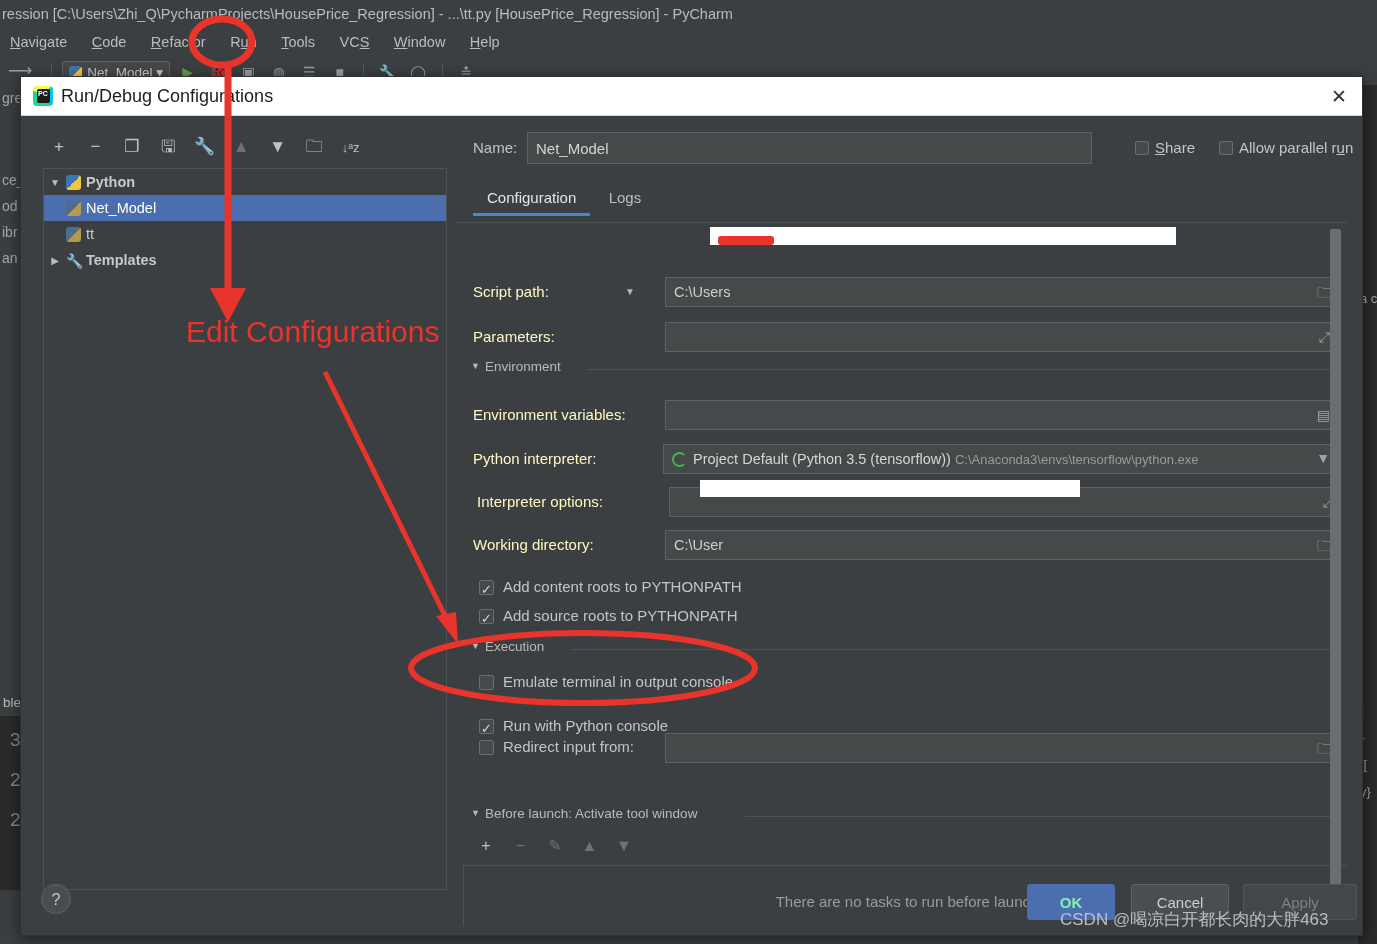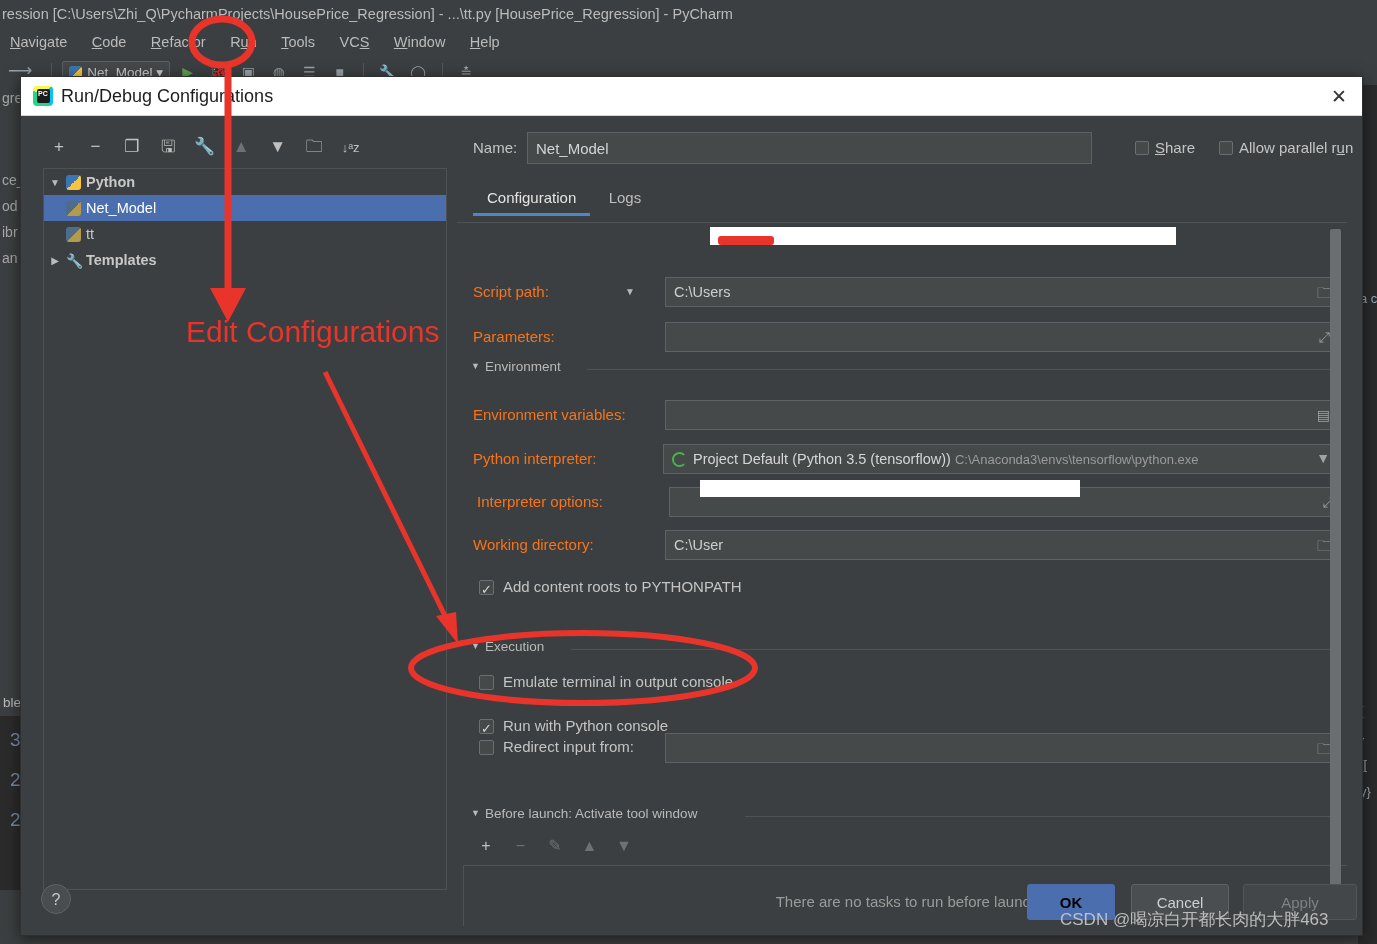--- a/index.html
+++ b/index.html
@@ -141,21 +141,21 @@
 
   .tabs { position:absolute; left:16px; top:56px; width:874px; height:34px; border-bottom:none; }
   .tab { display:inline-block; height:34px; line-height:32px; padding:0 14px; color:#bdbdbd; font-size:15px; cursor:pointer; }
   .tab.active { color:#e4e4e4; border-bottom:3px solid #4a88c7; }
 
   .panel {
     position:absolute; left:0; top:96px; width:890px; height:704px;
     border-top:1px solid #4f5254; overflow:hidden;
   }
   .frow { position:absolute; height:30px; }
-  .flabel { position:absolute; left:16px; color:#f97316; font-size:15px; line-height:30px; white-space:nowrap; }
+  .flabel { position:absolute; left:16px; color:#fef9c3; font-size:15px; line-height:30px; white-space:nowrap; }
   .fcombo-arrow { position:absolute; color:#b8b8b8; font-size:10px; line-height:30px; }
   .finput {
     position:absolute; height:30px; background:#45494a; border:1px solid #5e6264;
     color:#cfcfcf; font-size:14.5px; line-height:28px; padding:0 8px; white-space:nowrap; overflow:hidden;
   }
   .fbtn-folder { position:absolute; right:4px; top:6px; color:#9fa3a5; font-size:15px; line-height:18px; }
   .fbtn-expand { position:absolute; right:6px; top:5px; color:#9fa3a5; font-size:14px; line-height:18px; }
   .fbtn-list { position:absolute; right:6px; top:5px; color:#9fa3a5; font-size:14px; line-height:18px; }
 
   .interp-val { color:#d6d6d6; font-size:14.5px; }
@@ -196,21 +196,21 @@
   .footer { position:absolute; left:0; bottom:0; width:1343px; height:70px; }
   .help-btn {
     position:absolute; left:20px; bottom:22px; width:30px; height:30px; border-radius:50%;
     background:#494d4f; border:1px solid #5e6264; color:#c8c8c8; font-size:16px;
     text-align:center; line-height:29px; cursor:pointer;
   }
   .dbtn {
     position:absolute; bottom:16px; height:36px; border-radius:3px;
     font-size:15px; text-align:center; line-height:35px; cursor:pointer;
   }
-  .dbtn.primary { background:#4b6eaf; border:1px solid #4b6eaf; color:#000000; font-weight:bold; }
+  .dbtn.primary { background:#4b6eaf; border:1px solid #4b6eaf; color:#86efac; font-weight:bold; }
   .dbtn.normal { background:#4a4e50; border:1px solid #5e6264; color:#cfcfcf; }
   .dbtn.disabled { background:#43474a; border:1px solid #515557; color:#7d8183; }
 
   
   .redact { position:absolute; background:#ffffff; }
   .redact-red { position:absolute; background:#e8342a; }
 
   
   .ann { position:absolute; pointer-events:none; }
   .ann-text {
@@ -394,20 +394,23 @@
             <span class="flabel">Working directory:</span>
             <div class="finput" style="left:208px; width:672px;">
               <span>C:\User</span>
               <span class="fbtn-folder">🗀</span>
             </div>
           </div>
 
           <div class="cbx-row" style="left:22px; top:351px;">
             <span class="box on"></span><span>Add content roots to PYTHONPATH</span>
           </div>
+          <div class="cbx-row" style="left:22px; top:380px;">
+            <span class="box on"></span><span>Add source roots to PYTHONPATH</span>
+          </div>
 
           <div class="section-head" style="top:416px">
             <span class="tw">▼</span><span>Execution</span>
           </div>
           <div class="section-rule" style="left:114px; top:426px; width:766px;"></div>
 
           <div class="cbx-row" style="left:22px; top:446px;">
             <span class="box"></span><span>Emulate terminal in output console</span>
           </div>
           <div class="cbx-row" style="left:22px; top:475px;margin-top:15px;">

